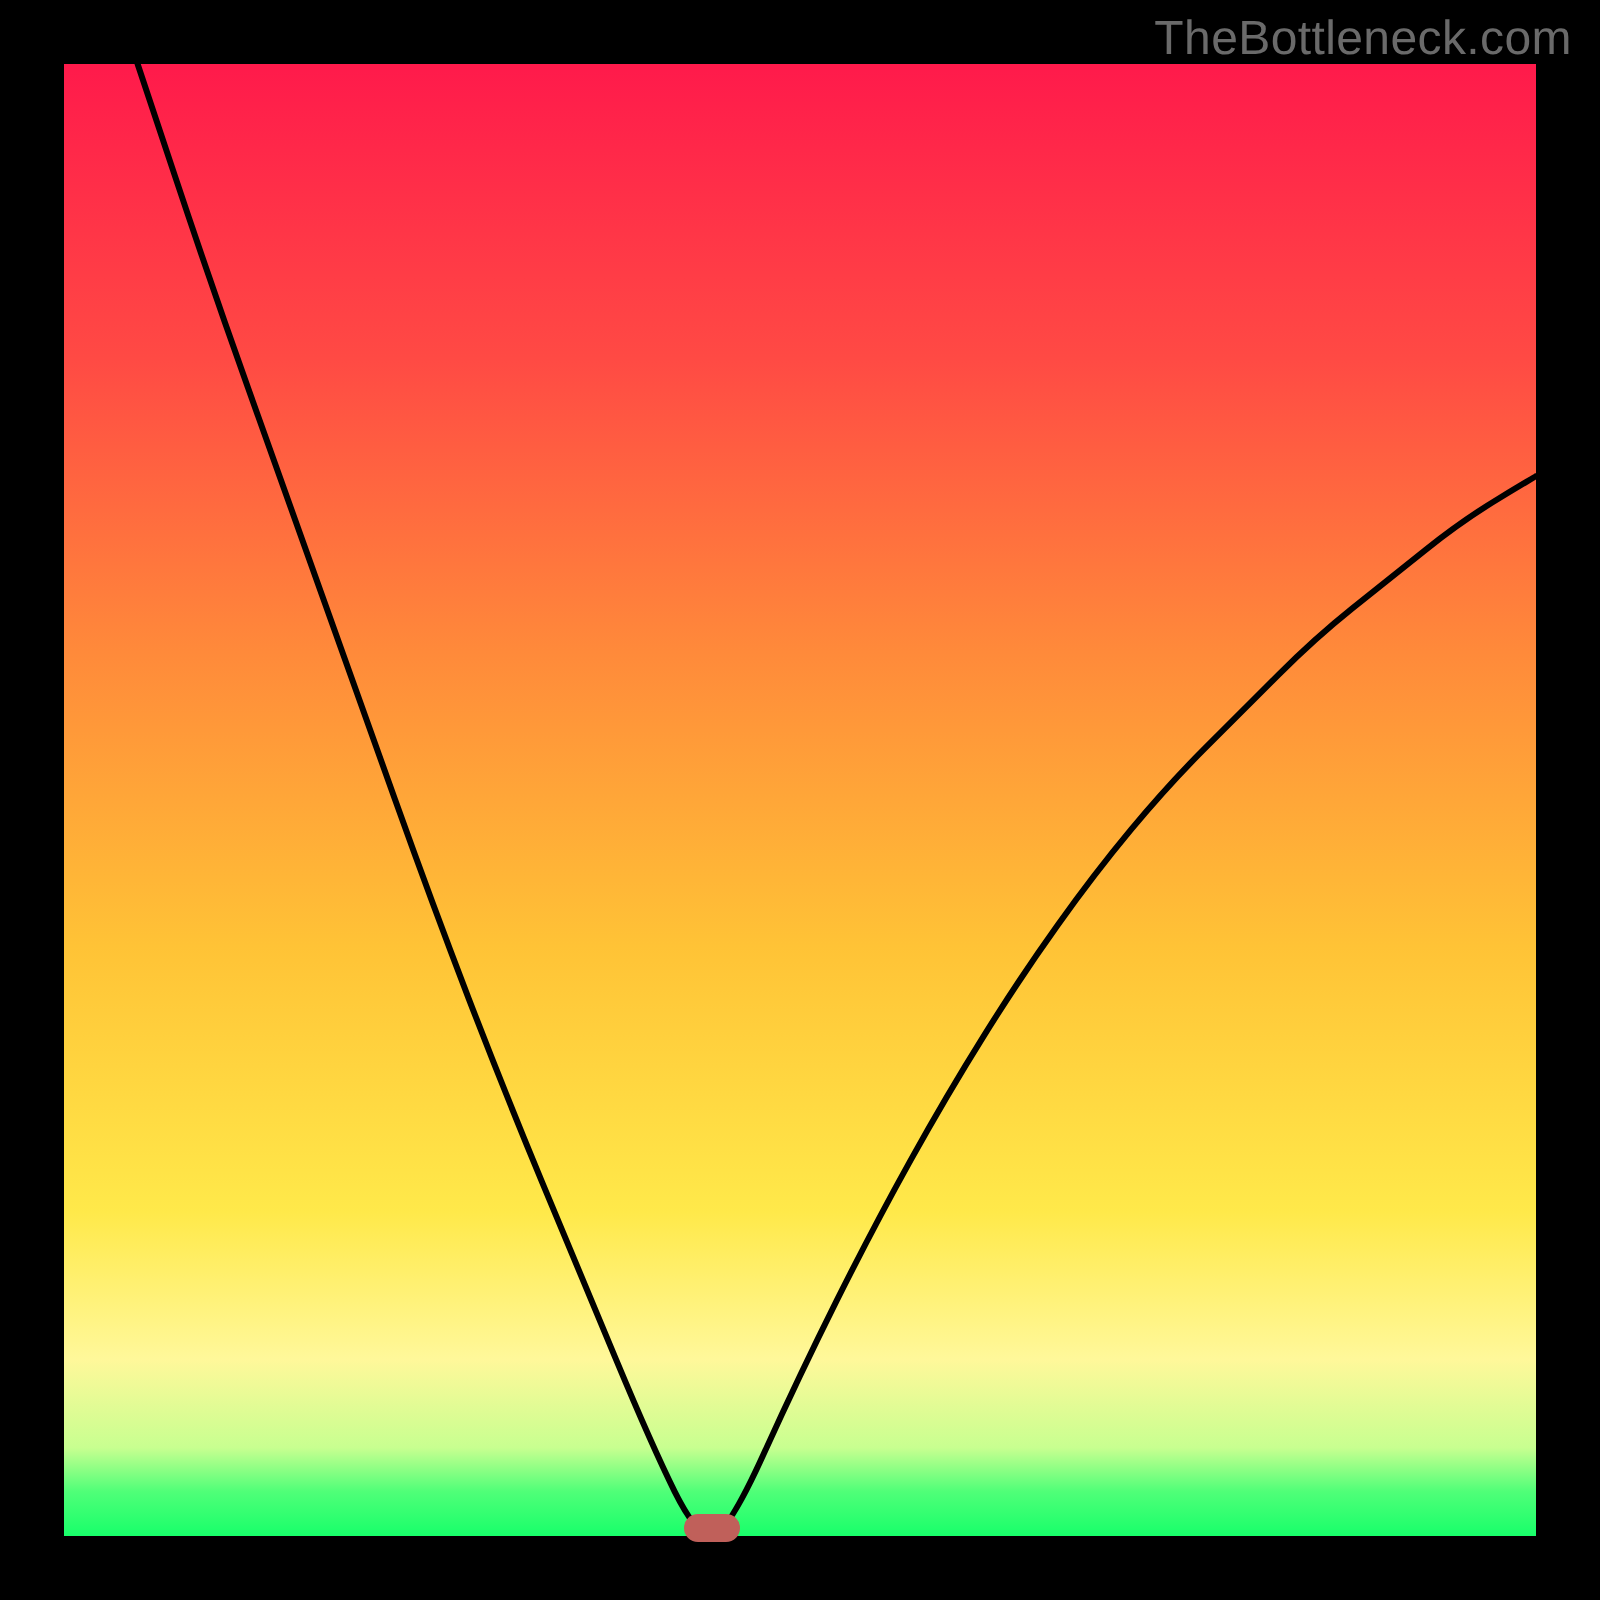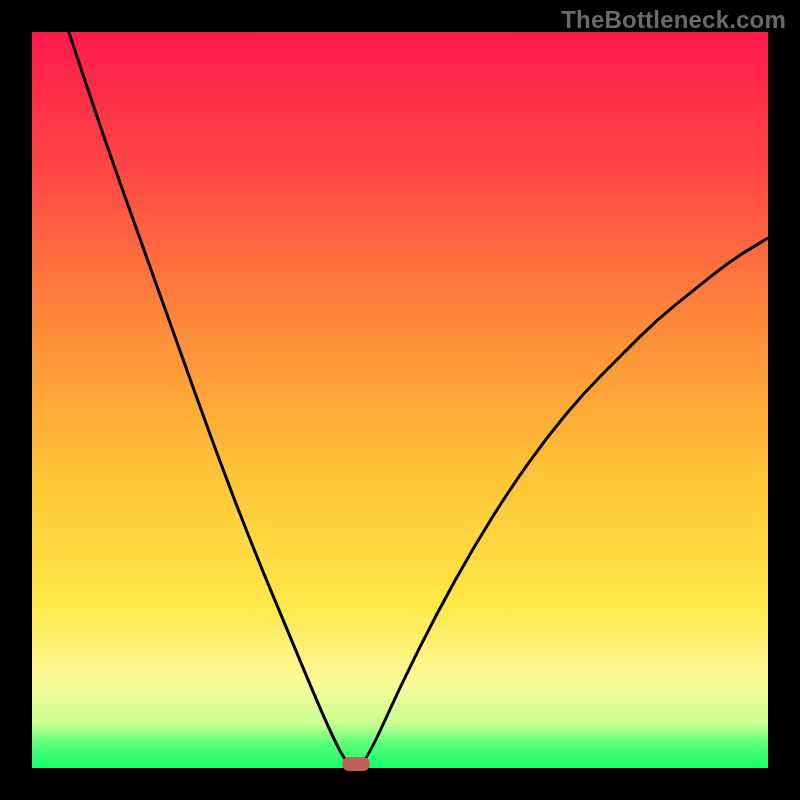--- a/index.html
+++ b/index.html
@@ -33,21 +33,21 @@
       #c8ff90 94%,
       #4fff78 97%,
       #18ff6a 100%);
   }
   .watermark {
     position: absolute;
     top: 6px;
     right: 14px;
     font-family: Arial, Helvetica, sans-serif;
     font-size: 24px;
-    font-weight: 700;
+    font-weight: 400;
     color: #6a6a6a;
     letter-spacing: 0.2px;
     user-select: none;
   }
   .marker {
     position: absolute;
     width: 28px;
     height: 14px;
     border-radius: 7px;
     background: #c0605a;

